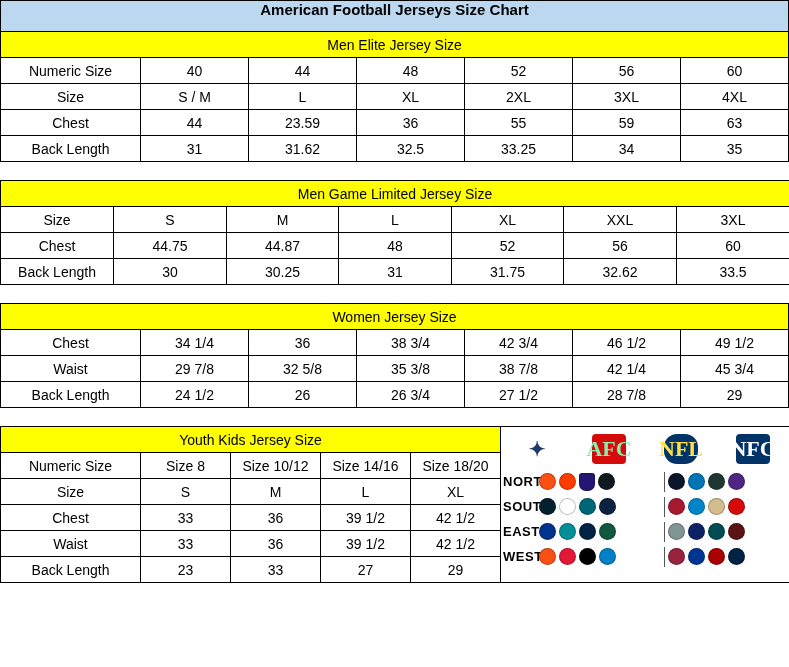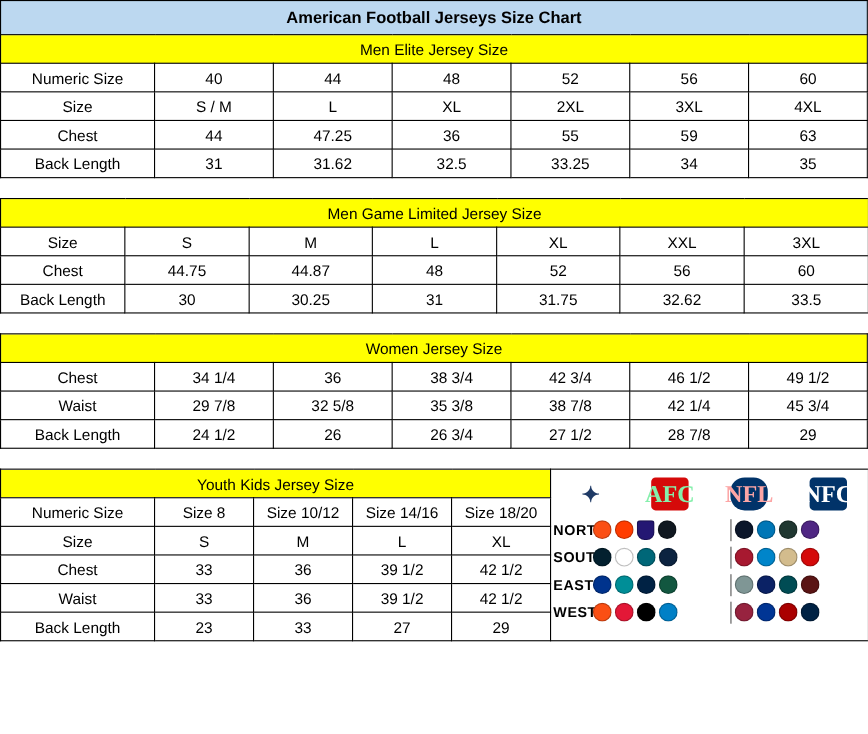--- a/index.html
+++ b/index.html
@@ -19,21 +19,20 @@
     width: 789px;
     height: 667px;
     box-sizing: border-box;
   }
   .title-bar {
     background: #bcd8f0;
     border: 1px solid #000;
     border-bottom: none;
     height: 30px;
     display: flex;
-    align-items: center;
     justify-content: center;
     font-weight: bold;
     font-size: 15px;
   }
   table.grid {
     border-collapse: collapse;
     table-layout: fixed;
     width: 789px;
     padding-left: 27px;
   }
@@ -79,21 +78,21 @@
     font-size: 22px;
     font-family: "Liberation Serif", serif;
     display: inline-flex;
     align-items: center;
     justify-content: center;
     width: 34px;
     height: 30px;
     border-radius: 4px;
   }
   .badge-afc { background: #d50a0a; color: #86efac; }
-  .badge-nfl { background: #013369; color: #fca5a5; border-radius: 13px; }
+  .badge-nfl { background: #013369; color: #fde047; border-radius: 13px; }
   .badge-nfc { background: #013369; color: #fff; }
   .badge-star { color: #1f3a66; font-size: 20px; }
   .div-row {
     display: flex;
     align-items: center;
     height: 25px;
     font-size: 9px;
   }
   .div-label {
     width: 36px;
@@ -169,21 +168,21 @@
         <td>S / M</td>
         <td>L</td>
         <td>XL</td>
         <td>2XL</td>
         <td>3XL</td>
         <td>4XL</td>
       </tr>
       <tr>
         <td>Chest</td>
         <td>44</td>
-        <td>47.25</td>
+        <td>23.59</td>
         <td>36</td>
         <td>55</td>
         <td>59</td>
         <td>63</td>
       </tr>
       <tr>
         <td>Back Length</td>
         <td>31</td>
         <td>31.62</td>
         <td>32.5</td>

